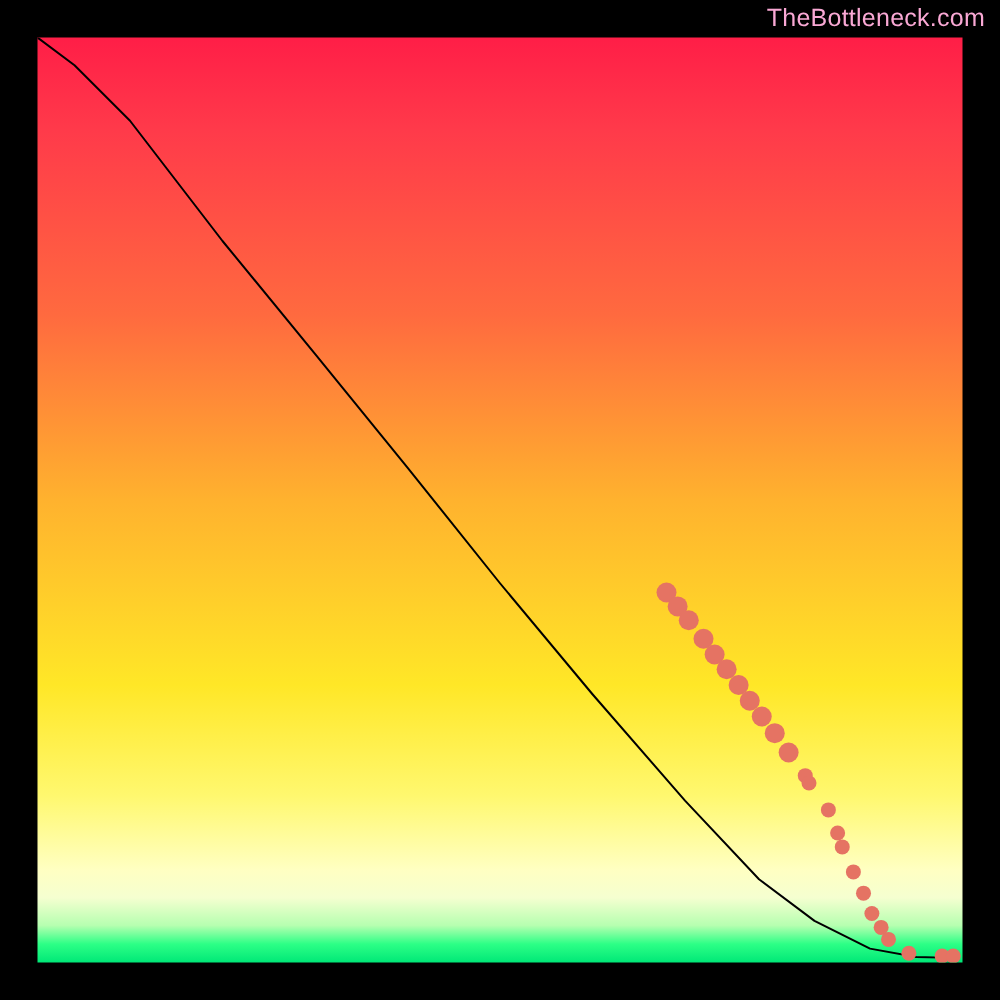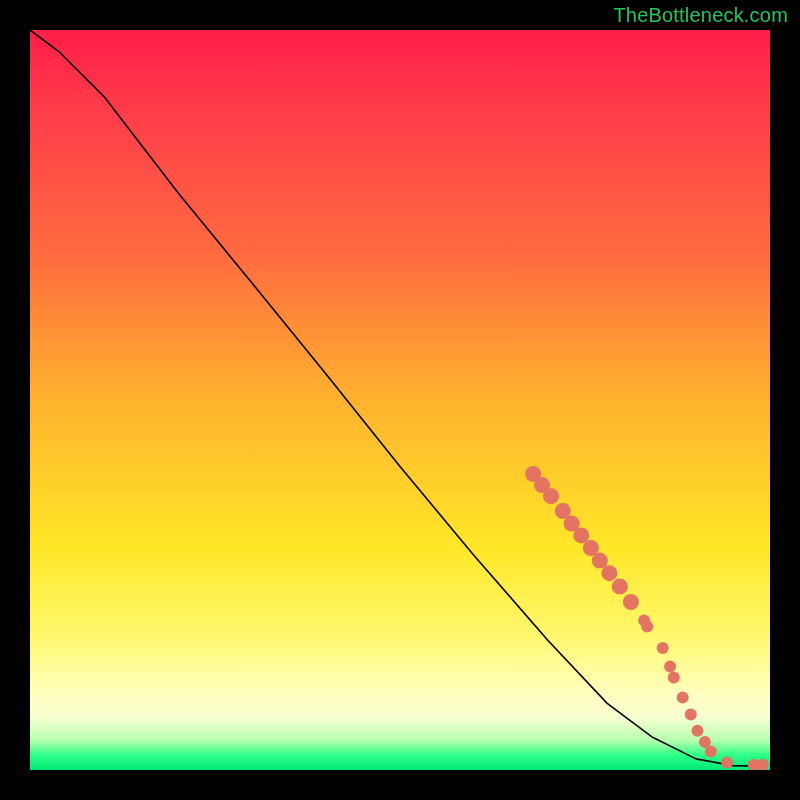--- a/index.html
+++ b/index.html
@@ -8,21 +8,21 @@
     height: 800px;
     background: #000;
     position: relative;
     font-family: Arial, Helvetica, sans-serif;
     overflow: hidden;
   }
   .watermark {
     position: absolute;
     top: 4px;
     right: 12px;
-    color: #22c55e;
+    color: #f9a8d4;
     font-size: 20px;
     font-weight: 500;
     z-index: 10;
     letter-spacing: 0.2px;
   }
   .plot {
     position: absolute;
     left: 30px;
     top: 30px;
     width: 740px;

